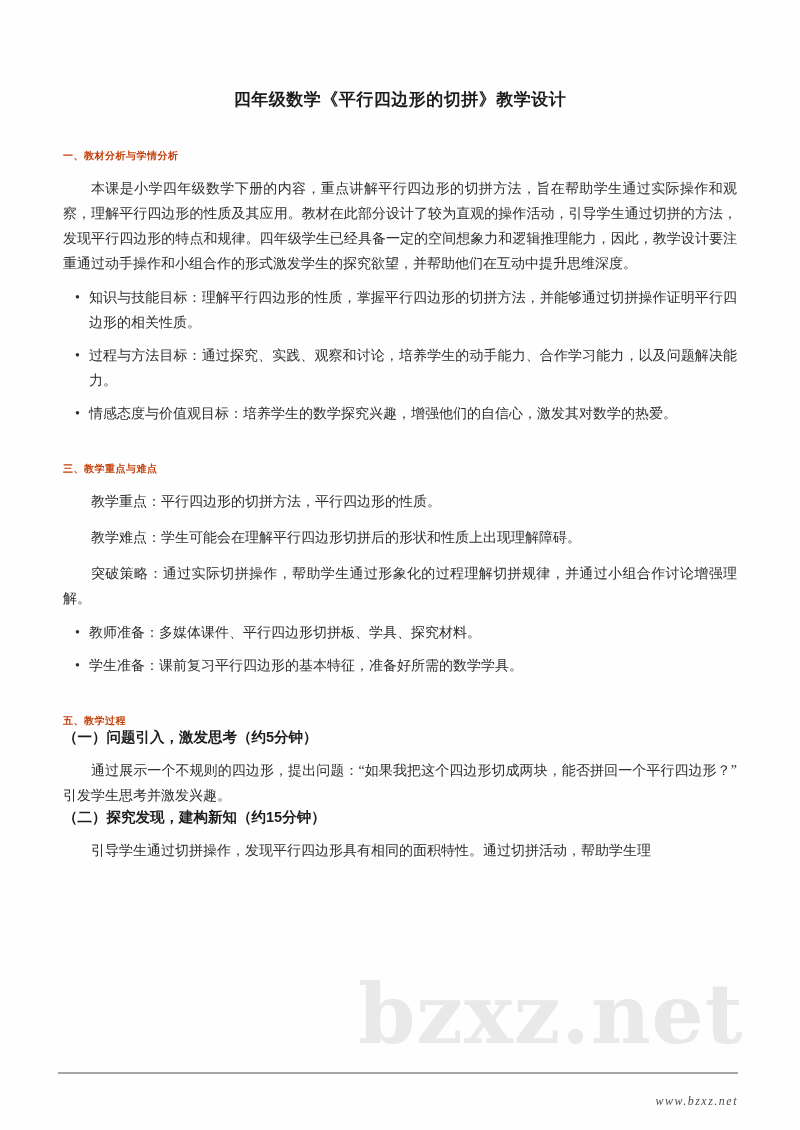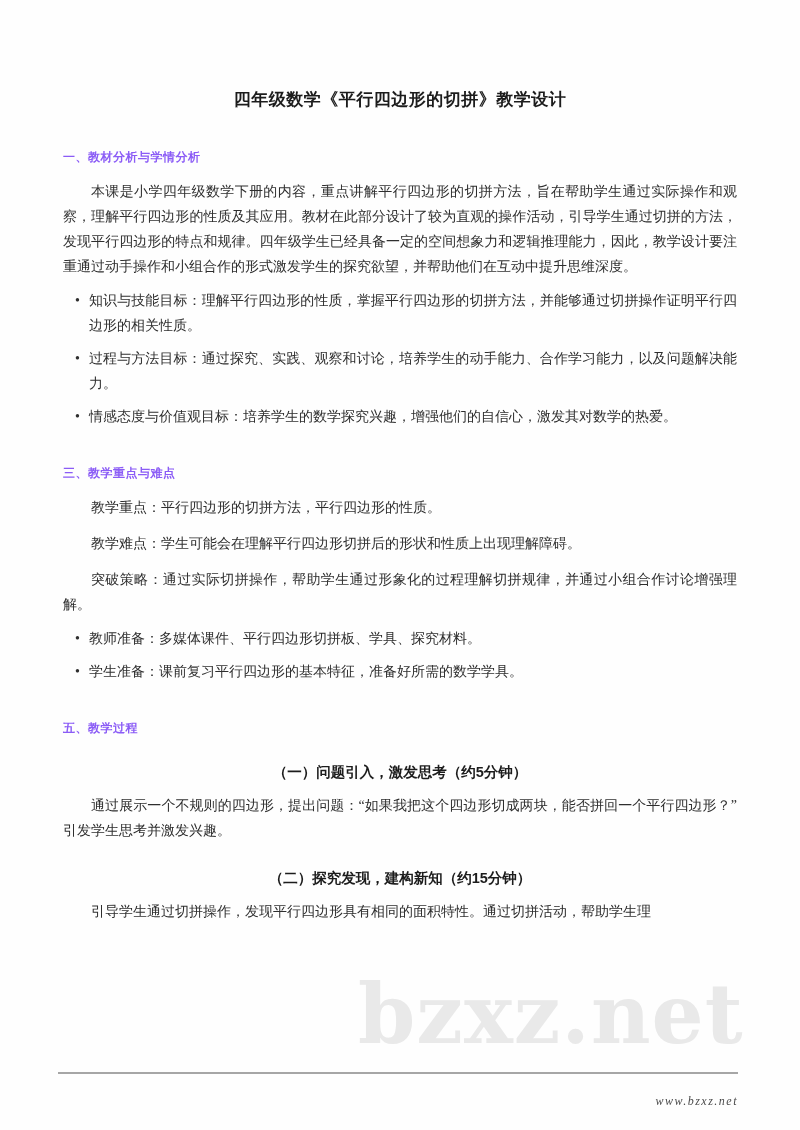--- a/index.html
+++ b/index.html
@@ -21,34 +21,33 @@
     margin: 0;
     text-align: center;
     font-family: "Liberation Sans", "DejaVu Sans", sans-serif;
     font-size: 17px;
     font-weight: bold;
     color: #1c1c1c;
     letter-spacing: 0.5px;
   }
   h2.sec {
     font-family: "Liberation Sans", "DejaVu Sans", sans-serif;
-    font-size: 12px;
+    font-size: 10px;
     font-weight: bold;
-    color: #8b5cf6;
+    color: #c2410c;
     margin: 36px 0 0 0;
     letter-spacing: 0.5px;
   }
   h2.sec.first { margin-top: 38px; }
   h3.subsec {
     font-family: "Liberation Sans", "DejaVu Sans", sans-serif;
     font-size: 14.5px;
     font-weight: bold;
     color: #1c1c1c;
-    margin: 26px 0 0 0;
-    text-align: center;
+    margin: 0 0 0 0;
   }
   p.body {
     font-size: 14px;
     line-height: 25px;
     margin: 13px 0 0 0;
     text-indent: 2em;
     text-align: justify;
   }
   p.body.tight { margin-top: 11px; }
   ul.blist {

